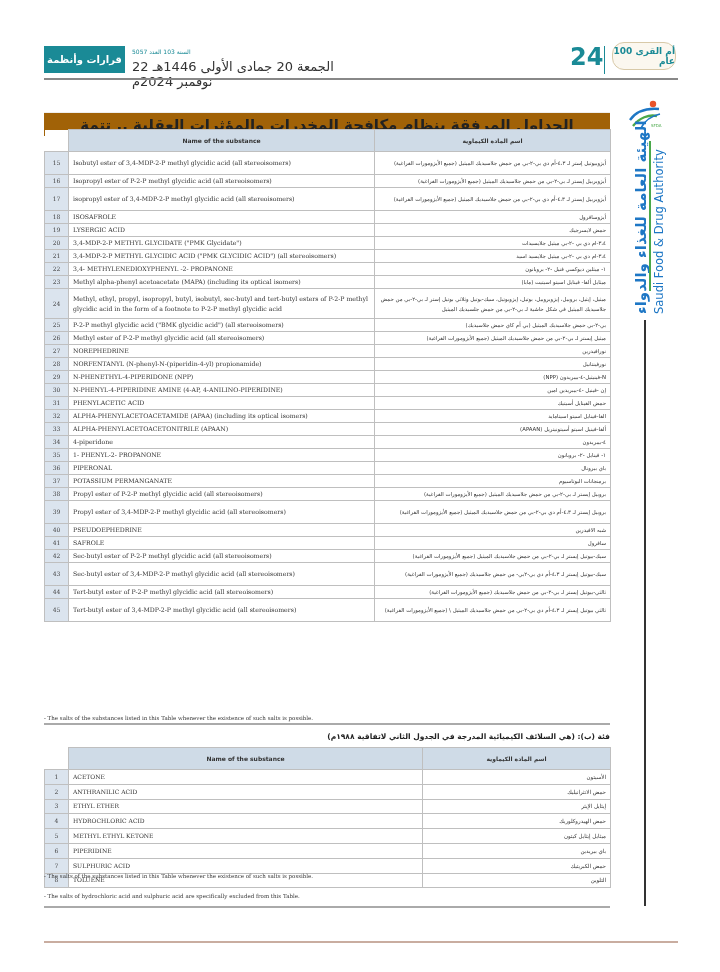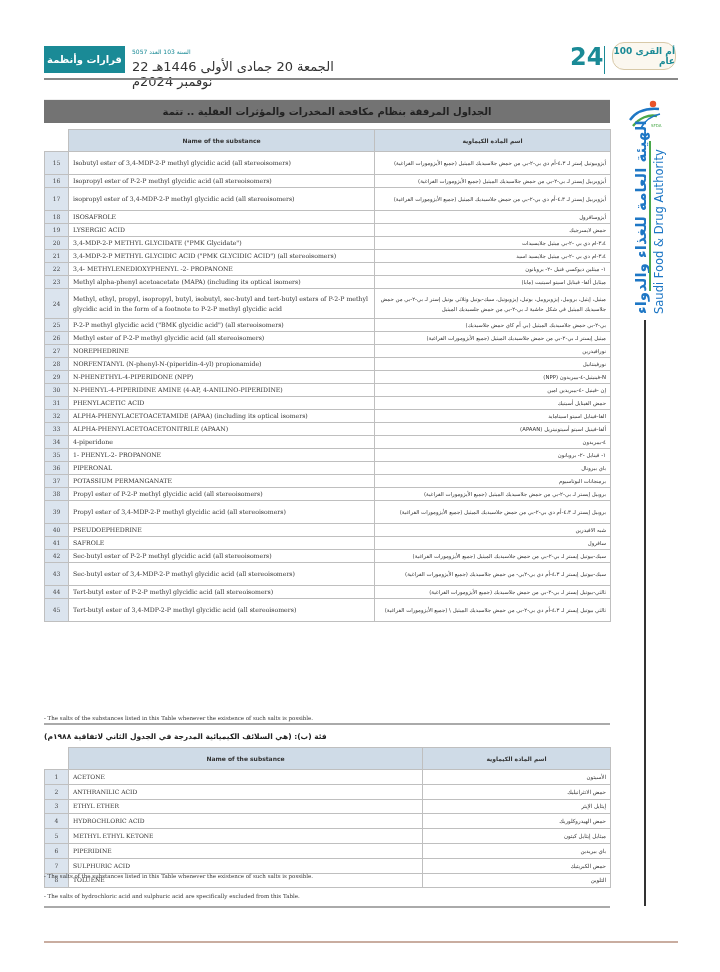--- a/index.html
+++ b/index.html
@@ -20,41 +20,41 @@
   
   .side-mark { position: absolute; left: 627px; top: 100px; width: 36px; height: 30px; }
   .side-text { position: absolute; left: 630px; top: 138px; width: 60px; height: 180px; }
   .side-ar, .side-en { position: absolute; white-space: nowrap; transform-origin: left top; transform: rotate(-90deg); font-family: "DejaVu Sans", sans-serif; }
   .side-ar { left: 2px; top: 176px; font-size: 15px; color: #1e77c5; font-weight: bold; direction: rtl; }
   .side-en { left: 22px; top: 176px; font-size: 11.5px; color: #1e77c5; }
   .side-green { position: absolute; left: 649px; top: 141px; width: 1.5px; height: 150px; background: #4aa84a; }
   .side-vline { position: absolute; left: 644px; top: 320px; width: 1.5px; height: 586px; background: #333; }
 
   
-  .sec-title { position: absolute; left: 44px; top: 99px; width: 566px; height: 24px; background: #737373; border-top: 1px solid #eee;
-    font-family: "DejaVu Sans", sans-serif; font-size: 10px; font-weight: bold; color: #222; display: flex; align-items: center; justify-content: center; direction: rtl; }
+  .sec-title { position: absolute; left: 44px; top: 112px; width: 566px; height: 24px; background: #a16207; border-top: 1px solid #eee;
+    font-family: "DejaVu Sans", sans-serif; font-size: 15px; font-weight: bold; color: #222; display: flex; align-items: center; justify-content: center; direction: rtl; }
 
   table { position: absolute; border-collapse: collapse; table-layout: fixed; }
   td, th { border: 1px solid #bfbfbf; font-size: 6.2px; line-height: 10px; vertical-align: middle; }
   th { background: #cfdbe7; font-family: "DejaVu Sans", sans-serif; font-weight: bold; font-size: 6px; color: #333; height: 22px; }
   th.ar { direction: rtl; }
   td.num { background: #dbe4ee; text-align: center; color: #444; font-size: 6px; }
   td.en { padding: 0 4px; color: #333; }
   td.ar { padding: 1px 4px; direction: rtl; text-align: right; font-family: "DejaVu Sans", sans-serif; font-size: 5.4px; color: #333; }
   th.blank { background: #fff; border: none; border-right: 1px solid #bfbfbf; }
 
   #tableA { left: 44px; top: 129px; width: 566px; }
   #tableA tr.r { height: 12px; }
   #tableA tr.r2 { height: 23px; }
   #tableA tr.r3 { height: 30px; }
 
   .note { position: absolute; font-size: 5.5px; color: #333; }
   .rule-gray { position: absolute; height: 1.5px; background: #aaa; }
 
-  .sub-title { position: absolute; left: 44px; top: 732px; width: 566px; text-align: left; font-family: "DejaVu Sans", sans-serif; font-size: 7.5px; font-weight: bold; direction: rtl; color: #222; }
+  .sub-title { position: absolute; left: 44px; top: 732px; width: 566px; text-align: right; font-family: "DejaVu Sans", sans-serif; font-size: 7.5px; font-weight: bold; direction: rtl; color: #222; }
 
   #tableB { left: 44px; top: 747px; width: 566px; }
   #tableB tr.r { height: 14.8px; }
   #tableB td.en { font-size: 6px; }
   #tableB td.ar { font-size: 5.5px; }
 
   .footer-rule { position: absolute; left: 44px; top: 941px; width: 634px; height: 2px; background: #c9ada0; }
 </style>
 </head>
 <body>

